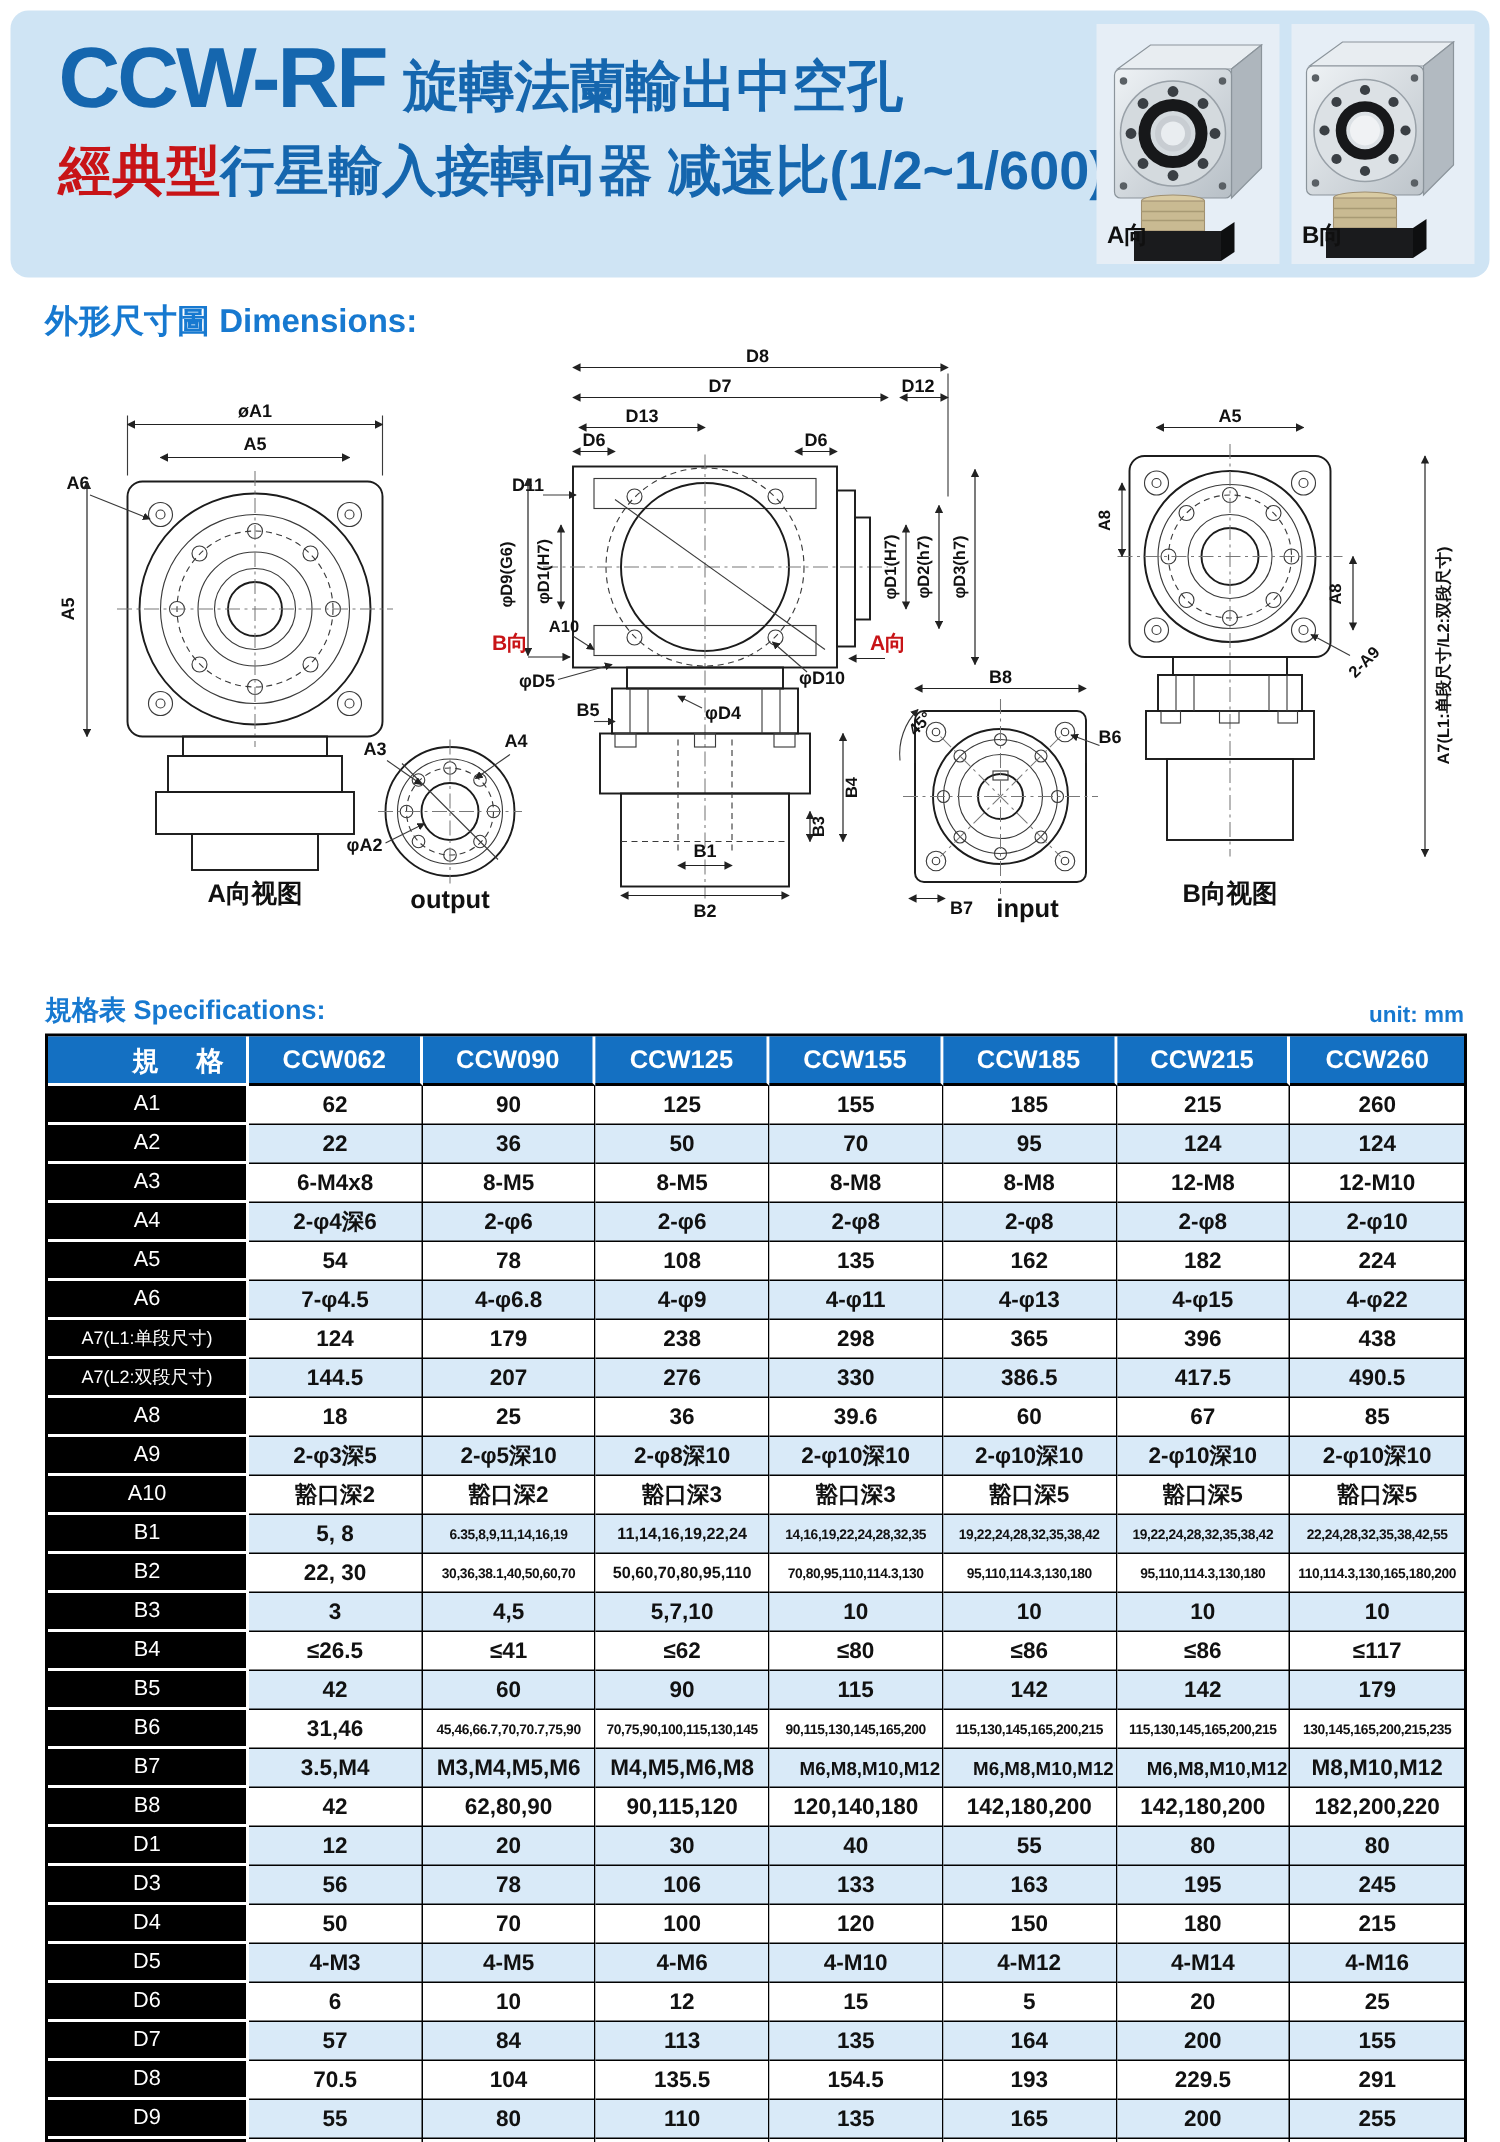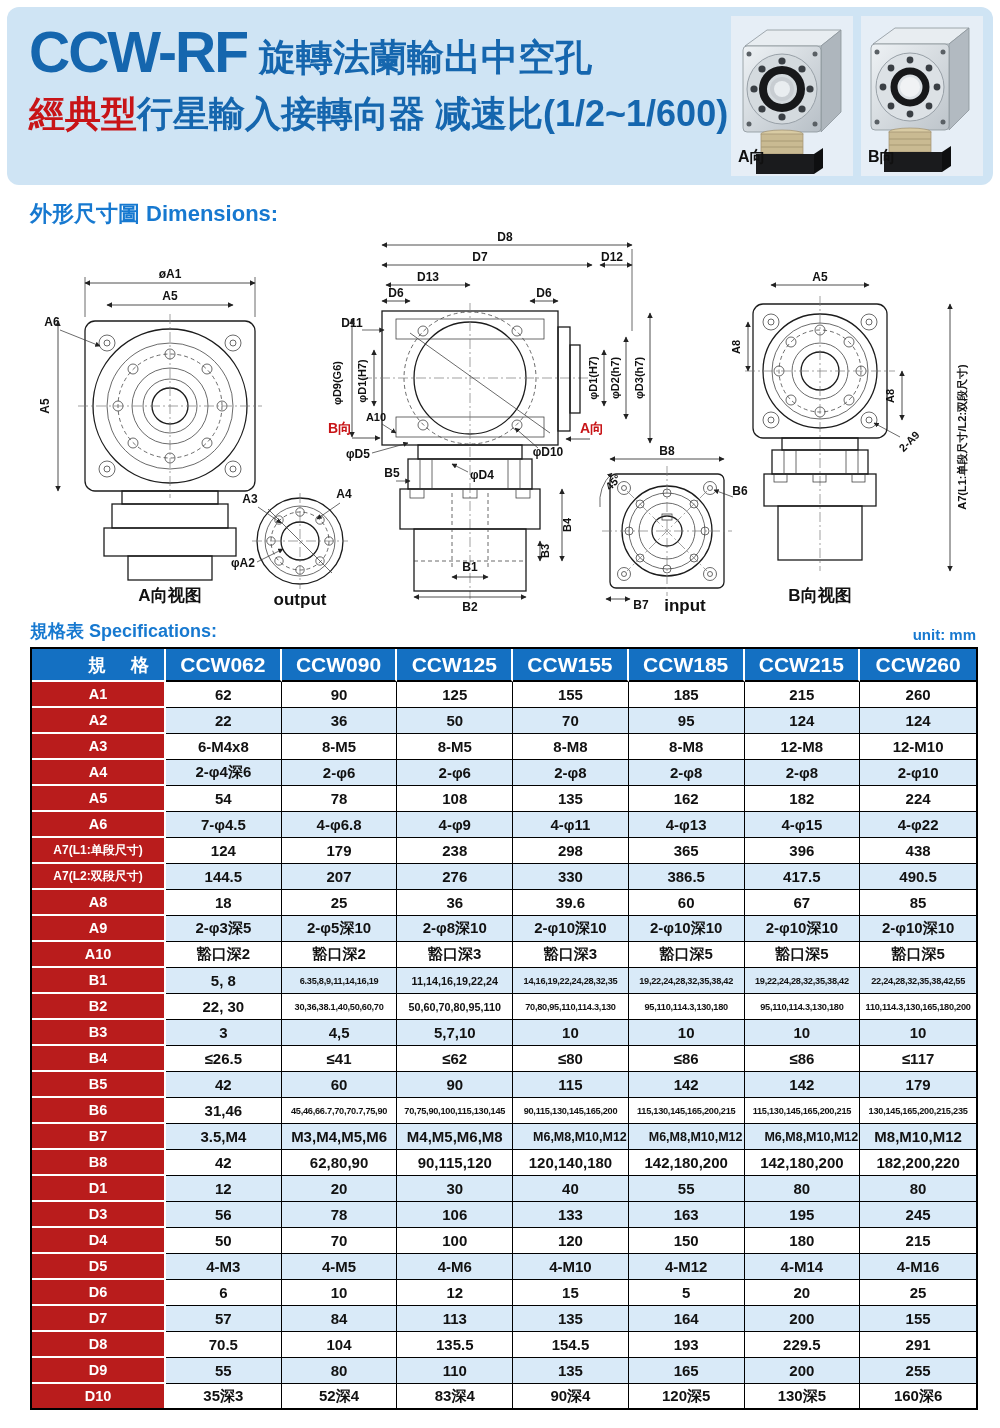--- a/index.html
+++ b/index.html
@@ -1,20 +1,20 @@
 <!DOCTYPE html>
 <html><head>
 <meta charset="utf-8">
 <style>
   html,body{margin:0;padding:0;}
   body{width:1000px;height:1428px;background:#ffffff;font-family:"Liberation Sans",sans-serif;overflow:hidden;}
 
   
   .band{position:relative;margin:7px 7px 0 7px;height:178px;background:#cfe4f4;border-radius:12px;}
-  .band-text{position:absolute;left:22px;top:20px;white-space:nowrap;}
+  .band-text{position:absolute;left:32px;top:20px;white-space:nowrap;}
   .line1{display:flex;align-items:flex-end;}
   .model-name{font-size:57px;font-weight:800;color:#1566ae;letter-spacing:-2px;line-height:.9;}
   .title-cjk{font-size:37px;font-weight:800;color:#1566ae;margin-left:12px;line-height:1.05;}
   .line2{margin-top:18px;font-size:36px;font-weight:700;line-height:1;text-align:right;}
   .red-txt{color:#c81417;}
   .blue-txt{color:#1566ae;}
   .photos{position:absolute;right:10px;top:9px;display:flex;gap:8px;}
   .photo{width:122px;height:160px;background:#e6eef6;position:relative;}
   .photo-label{position:absolute;left:7px;bottom:8px;font-size:16px;font-weight:700;color:#101010;}
 
@@ -29,28 +29,28 @@
   .dash{stroke-dasharray:4 3;}
   .cl{stroke:#787878;fill:none;stroke-width:.7;stroke-dasharray:10 3 2 3;}
   .dl{stroke:#222;stroke-width:.8;fill:none;}
   .lbl{font:700 12px "Liberation Sans",sans-serif;fill:#111;text-anchor:middle;}
   .sm{font-size:11px;}
   .lblr{font:700 14px "Liberation Sans",sans-serif;fill:#c81417;text-anchor:middle;}
   .cap{font:700 17px "Liberation Sans",sans-serif;fill:#111;text-anchor:middle;}
 
   
   .spec-head{display:flex;justify-content:space-between;align-items:flex-end;margin:2px 24px 4px 30px;}
-  .spec-title{font-size:18px;font-weight:800;color:#1779d0;}
+  .spec-title{font-size:18px;font-weight:800;color:#1779d0;margin-top:42px;}
   .unit-note{font-size:15px;font-weight:700;color:#1779d0;margin-left:10px;}
   .tablewrap{margin:0 22px 0 30px;}
   table{width:948px;table-layout:fixed;border-collapse:separate;border-spacing:0;border:2px solid #000;}
-  thead th{background:#1470c2;color:#fff;font-size:21px;font-weight:700;height:29px;border-right:2px solid #fff;border-bottom:2px solid #000;}
+  thead th{background:#1470c2;color:#fff;font-size:17px;font-weight:700;height:29px;border-right:2px solid #fff;border-bottom:2px solid #000;}
   thead th.corner{font-size:18px;letter-spacing:10px;text-indent:10px;border-bottom:2px solid #fff;padding-left:42px;}
   thead th:last-child{border-right:none;}
-  tbody th.rowlabel{background:#b91c1c;color:#fff;font-size:14.5px;font-weight:700;border-right:2px solid #fff;border-bottom:2px solid #fff;height:22px;}
+  tbody th.rowlabel{background:#000000;color:#fff;font-size:14.5px;font-weight:400;border-right:2px solid #fff;border-bottom:2px solid #fff;height:22px;}
   tbody th.rowlabel.small{font-size:12px;}
   tbody tr:last-child th.rowlabel{border-bottom:none;}
   td{background:#fff;border-right:1px solid #000;border-bottom:1px solid #000;text-align:center;font-size:15px;font-weight:700;color:#111;height:22px;white-space:nowrap;overflow:hidden;padding:0 1px;}
   td:last-child{border-right:none;}
   tbody tr:last-child td{border-bottom:none;}
   tr.alt td{background:#d9eaf8;}
   td.d{font-size:12.5px;text-align:right;}
   td.d2{font-size:10.8px;}
   td.xd{font-size:9.2px;letter-spacing:-.25px;}
 </style>

